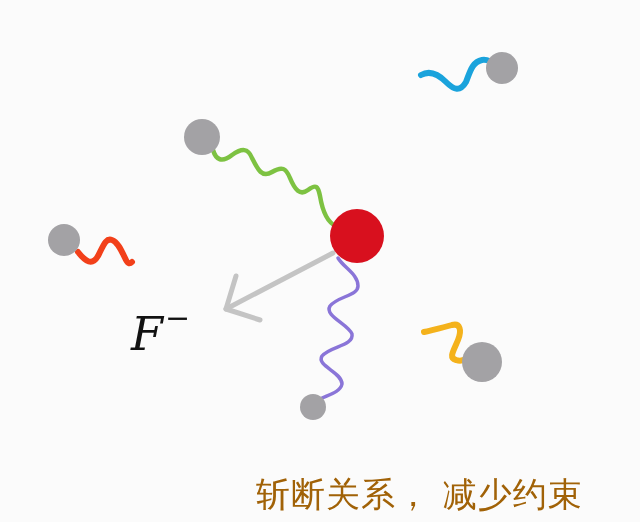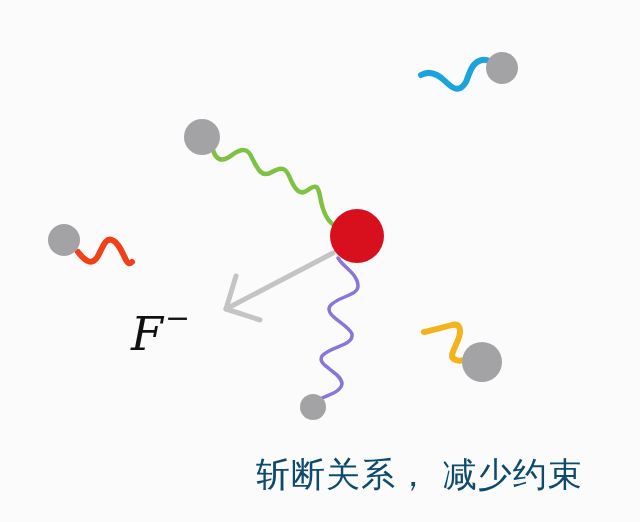--- a/index.html
+++ b/index.html
@@ -1,18 +1,18 @@
 <!DOCTYPE html>
 <html><head>
 <meta charset="utf-8">
 <style>
   html, body { margin: 0; padding: 0; }
   body { width: 640px; height: 522px; background: #fbfbfb; overflow: hidden; position: relative; font-family: "DejaVu Sans", sans-serif; }
   #diagram { position: absolute; left: 0; top: 0; width: 640px; height: 522px; }
-  .caption { position: absolute; left: 256px; top: 452px; font-size: 34px; color: #0c4a6e; letter-spacing: 1px; white-space: nowrap; font-family: "DejaVu Sans", sans-serif; }
+  .caption { position: absolute; left: 256px; top: 472px; font-size: 34px; color: #a16207; letter-spacing: 1px; white-space: nowrap; font-family: "DejaVu Sans", sans-serif; }
   .force-label { position: absolute; left: 131px; top: 306px; font-family: "DejaVu Serif", serif; font-style: italic; font-size: 46px; color: #111; }
   .force-label sup { font-style: normal; font-size: 30px; position: relative; top: -6px; margin-left: 2px; }
 </style>
 </head>
 <body>
 
 <svg id="diagram" viewBox="0 0 640 522" xmlns="http://www.w3.org/2000/svg">
 
   <g>
     <path d="M421,75 C430,70 438,74 446,82 C454,90 460,92 466,82 C470,72 472,62 482,60 C488,59 492,62 496,66" fill="none" stroke="#1aa3dc" stroke-width="6" stroke-linecap="round"></path>

